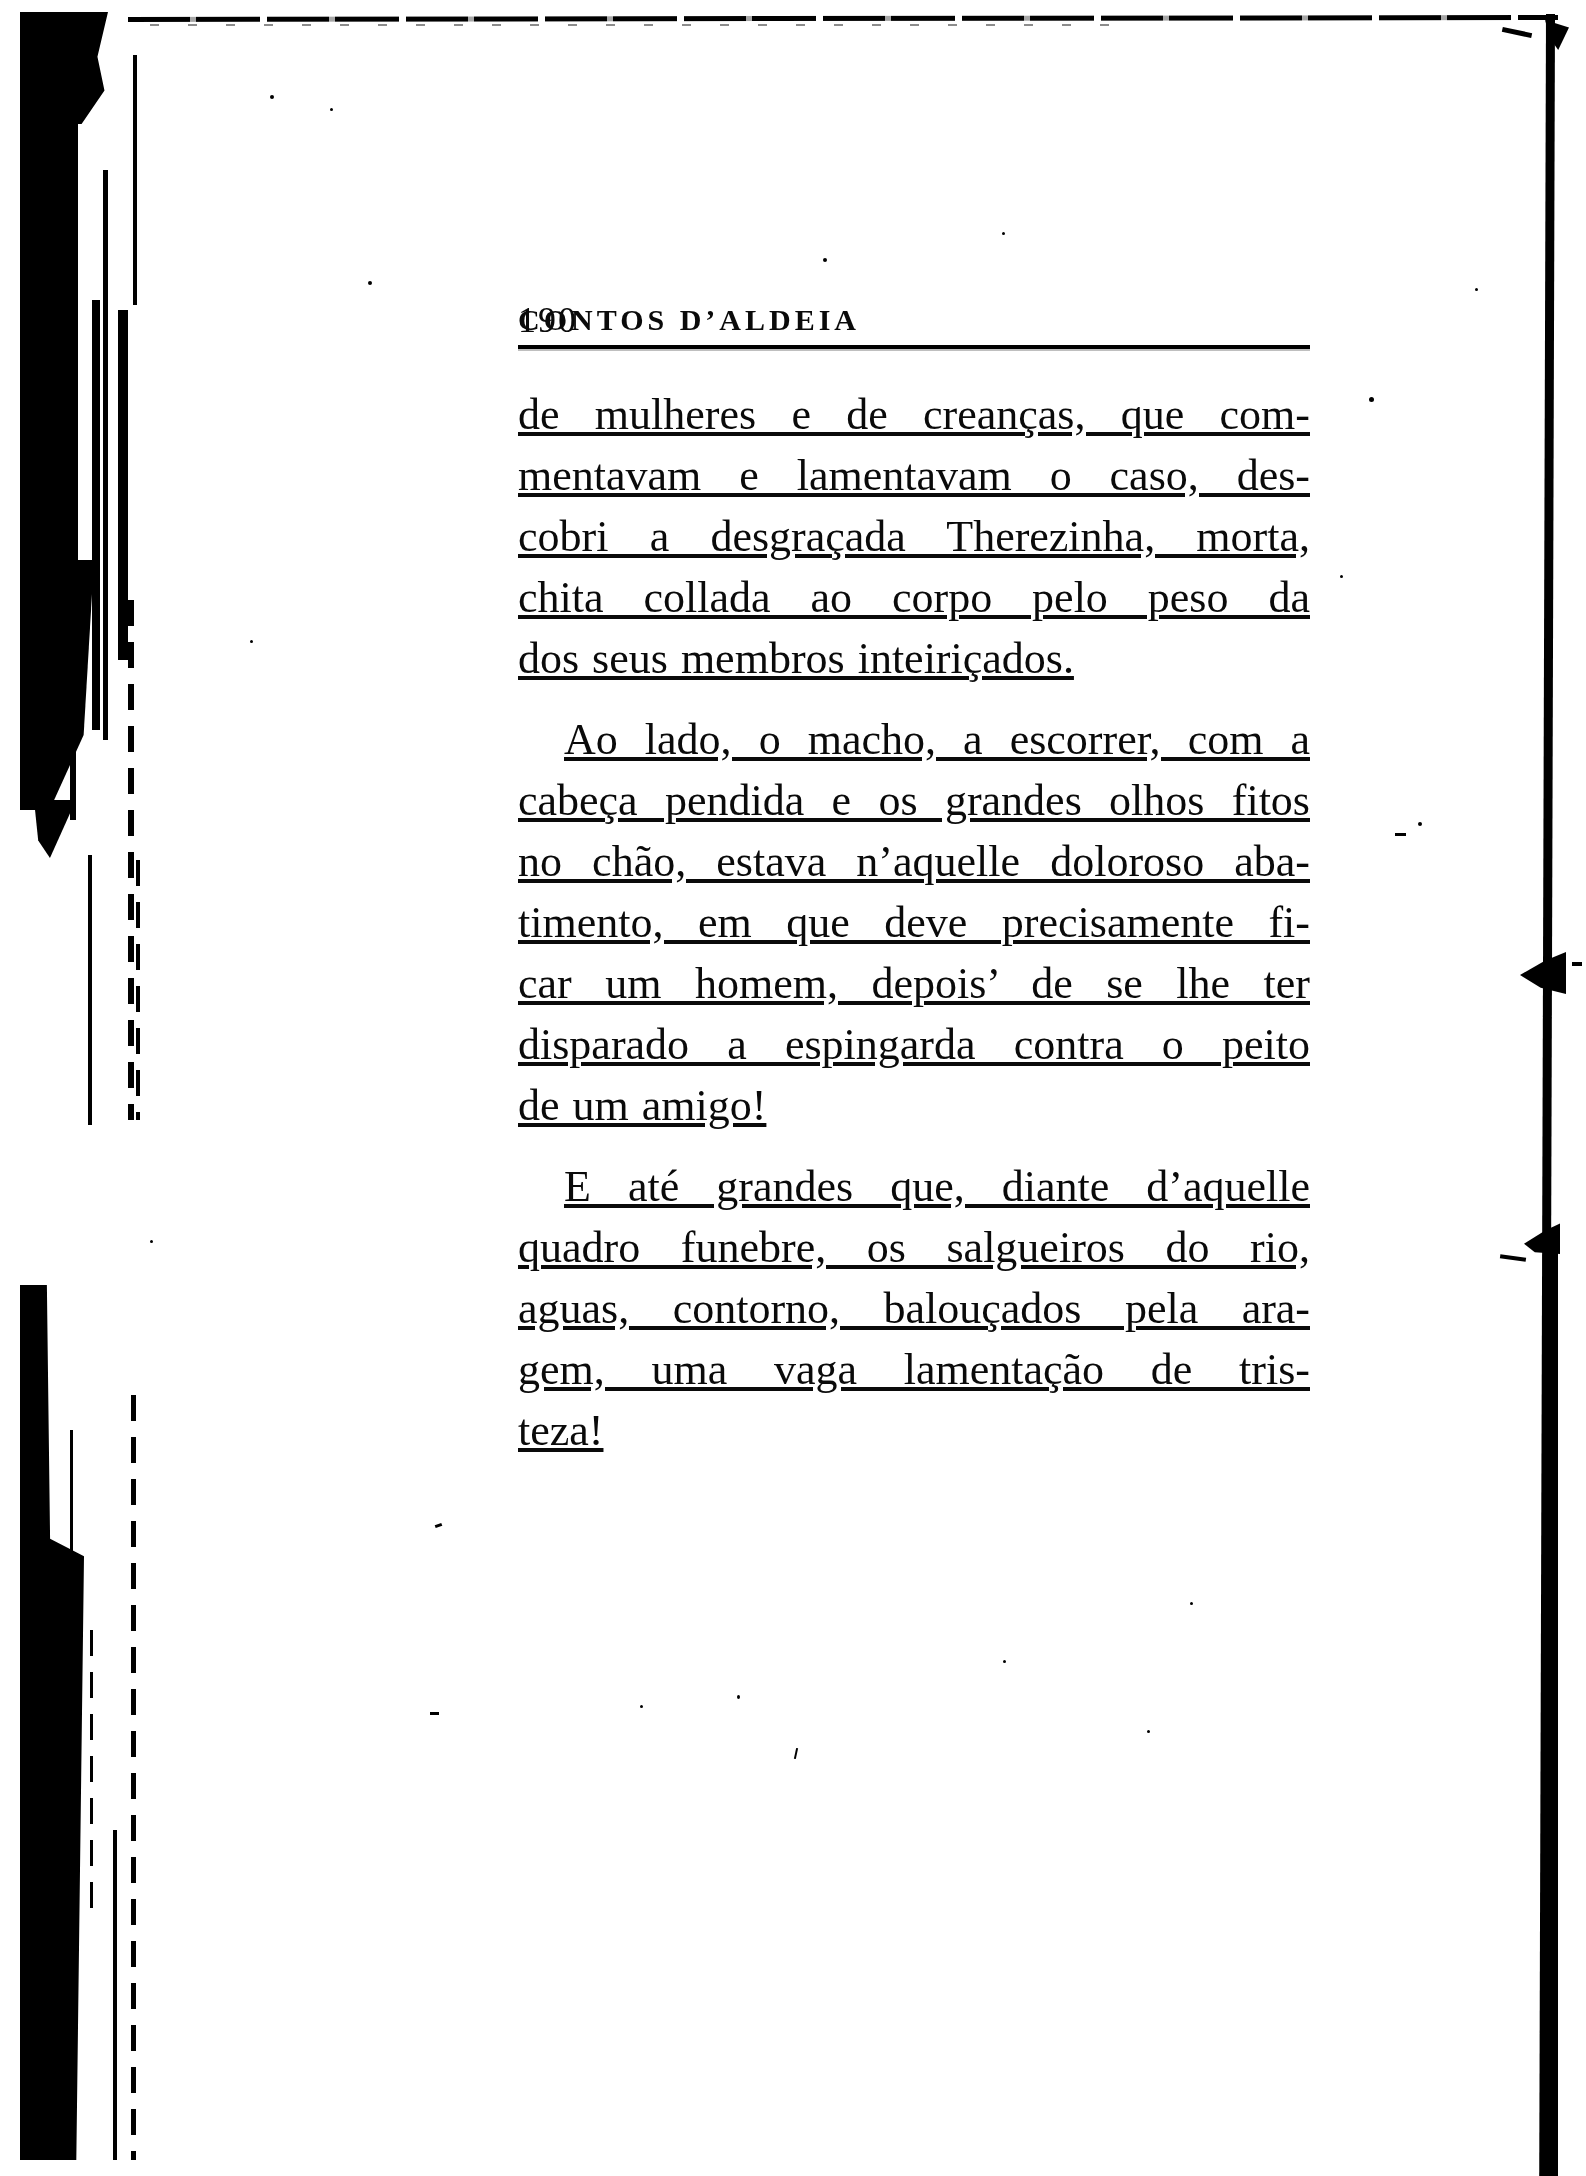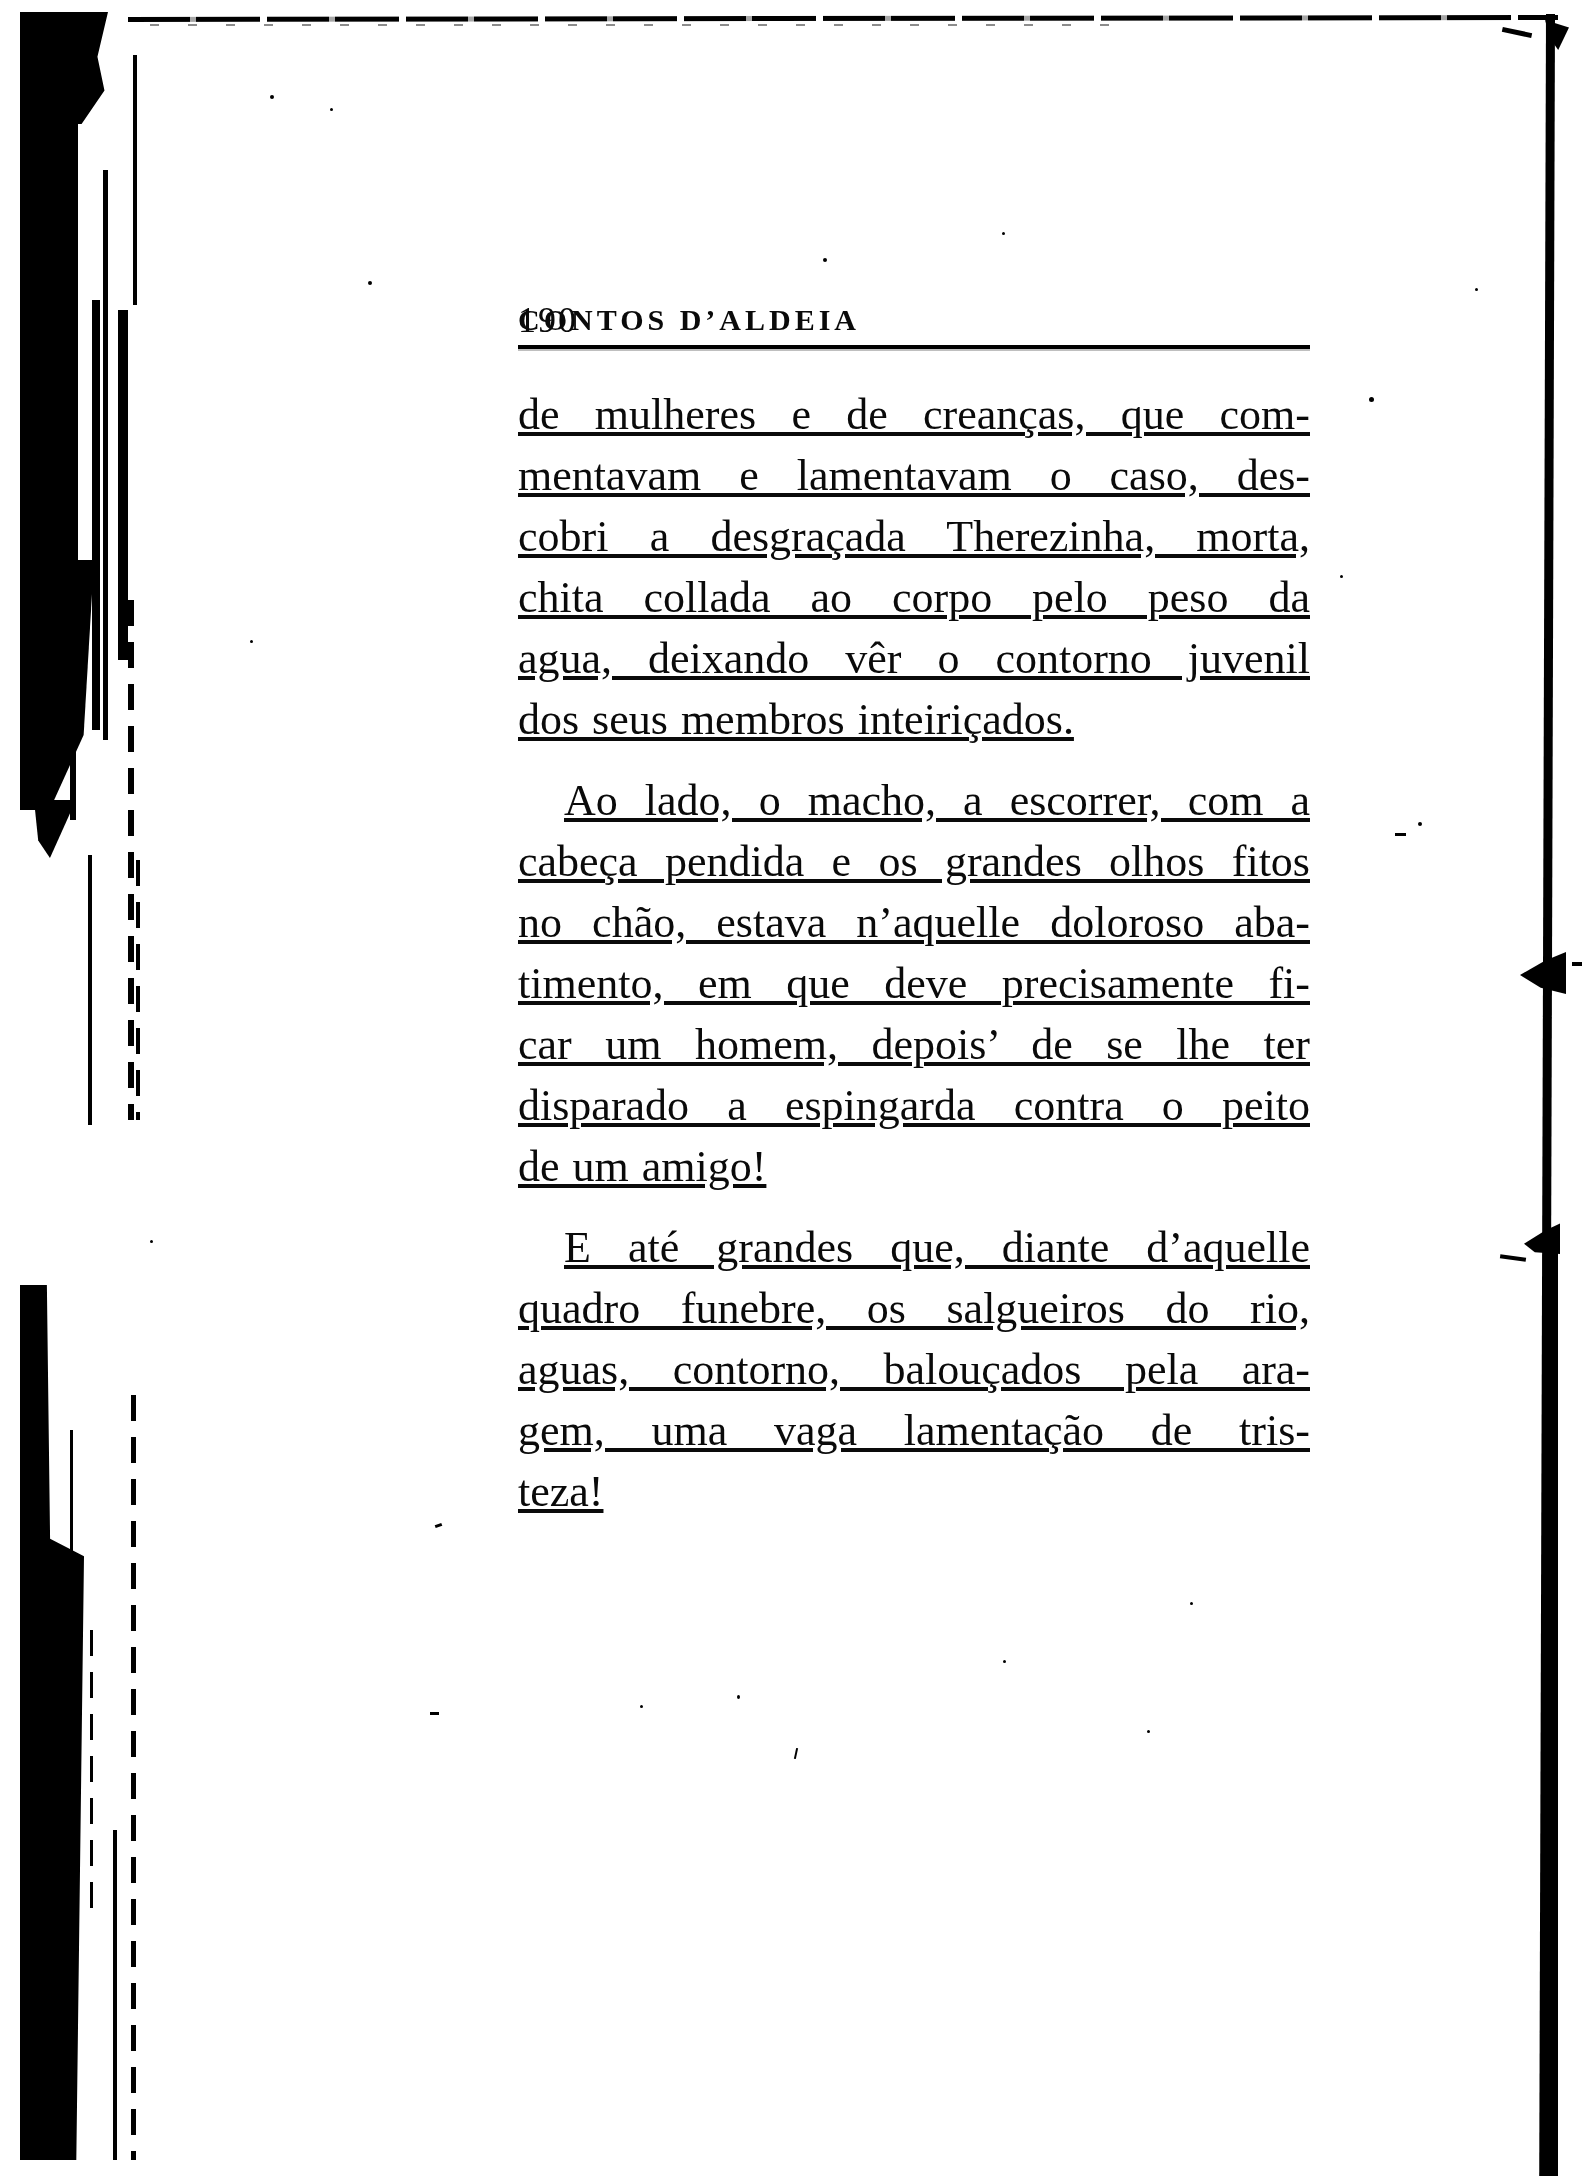--- a/index.html
+++ b/index.html
@@ -139,21 +139,20 @@
     <span class="running-title">CONTOS D’ALDEIA</span>
   </header>
   <div class="head-rule"></div>
 
   <main class="text-col">
     <div class="para">
       <div class="line">de mulheres e de creanças, que com-</div>
       <div class="line">mentavam e lamentavam o caso, des-</div>
       <div class="line">cobri a desgraçada Therezinha, morta,</div>
       <div class="line">chita collada ao corpo pelo peso da</div>
-      <div class="line">agua, deixando vêr o contorno juvenil</div>
       <div class="line last">dos seus membros inteiriçados.</div>
     </div>
     <div class="para">
       <div class="line indent">Ao lado, o macho, a escorrer, com a</div>
       <div class="line">cabeça pendida e os grandes olhos fitos</div>
       <div class="line">no chão, estava n’aquelle doloroso aba-</div>
       <div class="line">timento, em que deve precisamente fi-</div>
       <div class="line">car um homem, depois’ de se lhe ter</div>
       <div class="line">disparado a espingarda contra o peito</div>
       <div class="line last">de um amigo!</div>

